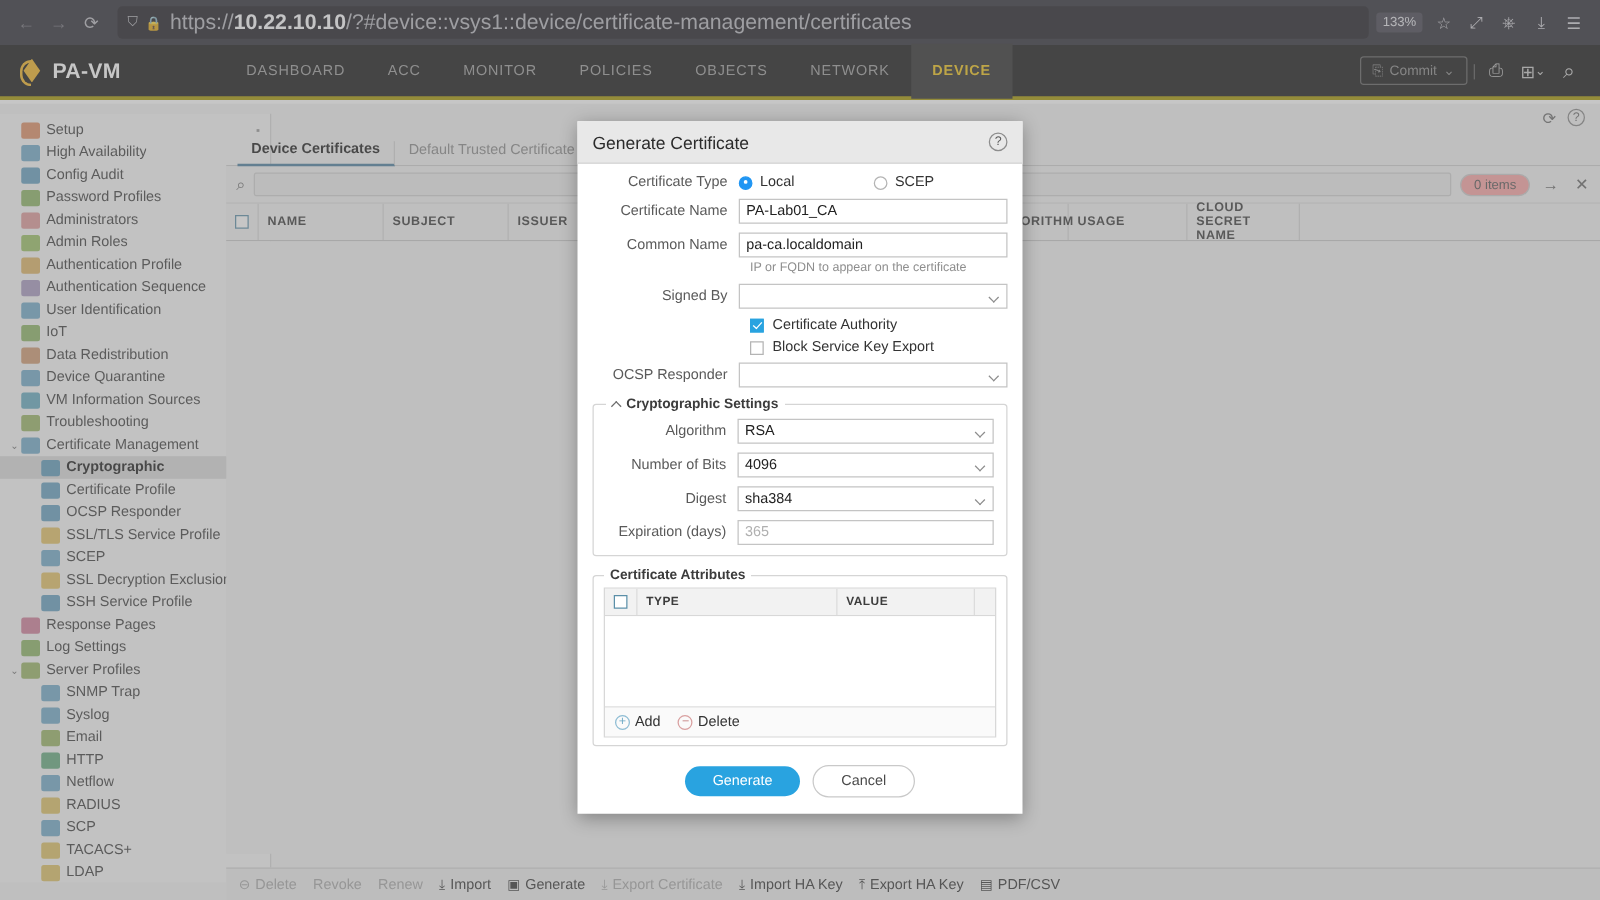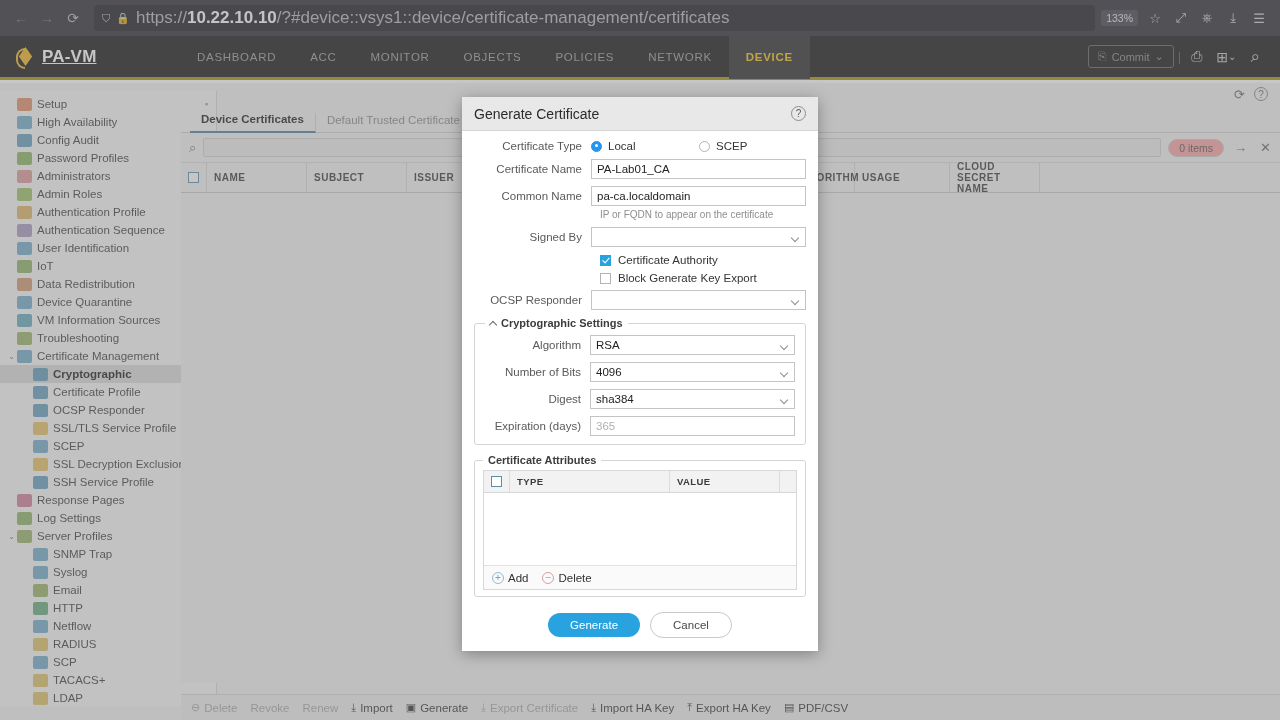--- a/index.html
+++ b/index.html
@@ -50,21 +50,21 @@
   .logo-mark { width: 19px; height: 19px; position: relative; }
   .logo-mark::before {
     content: ""; position: absolute; inset: 0;
     background: #f0b323; clip-path: polygon(50% 0, 85% 50%, 50% 100%, 15% 50%);
   }
   .logo-mark::after {
     content: ""; position: absolute; left: 0; top: 1px; width: 7px; height: 17px;
     border: 2px solid #f0b323; border-right: none;
     border-radius: 9px 0 0 9px;
   }
-  .logo-text { color: #fff; font-size: 17px; font-weight: 700; letter-spacing: .2px; text-decoration: underline; }
+  .logo-text { color: #fff; font-size: 17px; font-weight: 700; letter-spacing: .2px; }
   .main-tabs { display: flex; align-items: stretch; height: 44px; }
   .main-tab {
     display: flex; align-items: center; padding: 0 17px;
     color: #9b9b9b; font-size: 11.5px; letter-spacing: .7px; font-weight: 400;
   }
   .main-tab.active { color: #f0c419; background: #2b2b2b; font-weight: 600; }
   .header-right {
     margin-left: auto; display: flex; align-items: center; gap: 2px; padding-right: 14px;
   }
   .commit-btn {
@@ -307,22 +307,22 @@
 
   <div class="pan-header">
     <div class="logo-wrap">
       <div class="logo-mark"></div>
       <div class="logo-text">PA-VM</div>
     </div>
     <div class="main-tabs" id="navTabs">
         <div class="main-tab">DASHBOARD</div>
         <div class="main-tab">ACC</div>
         <div class="main-tab">MONITOR</div>
+        <div class="main-tab">POLICIES</div>
         <div class="main-tab">OBJECTS</div>
-        <div class="main-tab">POLICIES</div>
         <div class="main-tab">NETWORK</div>
         <div class="main-tab active">DEVICE</div>
       </div>
     <div class="header-right">
       <div class="commit-btn">
         <span>⎘</span>
         <span>Commit</span>
         <span>⌄</span>
       </div>
       <span class="hdr-sep">|</span>
@@ -631,21 +631,21 @@
             <div class="selin"></div>
           </div>
       </div>
 
       <div class="cbrow">
         <span class="cbox on"></span>
         <span class="cblabel">Certificate Authority</span>
       </div>
       <div class="cbrow">
         <span class="cbox"></span>
-        <span class="cblabel">Block Generate Key Export</span>
+        <span class="cblabel">Block Service Key Export</span>
       </div>
 
       <div class="frow" style="margin-top:4px">
         <div class="flabel">OCSP Responder</div>
         <div class="fctl">
             <div class="selin"></div>
           </div>
       </div>
 
       <fieldset>

